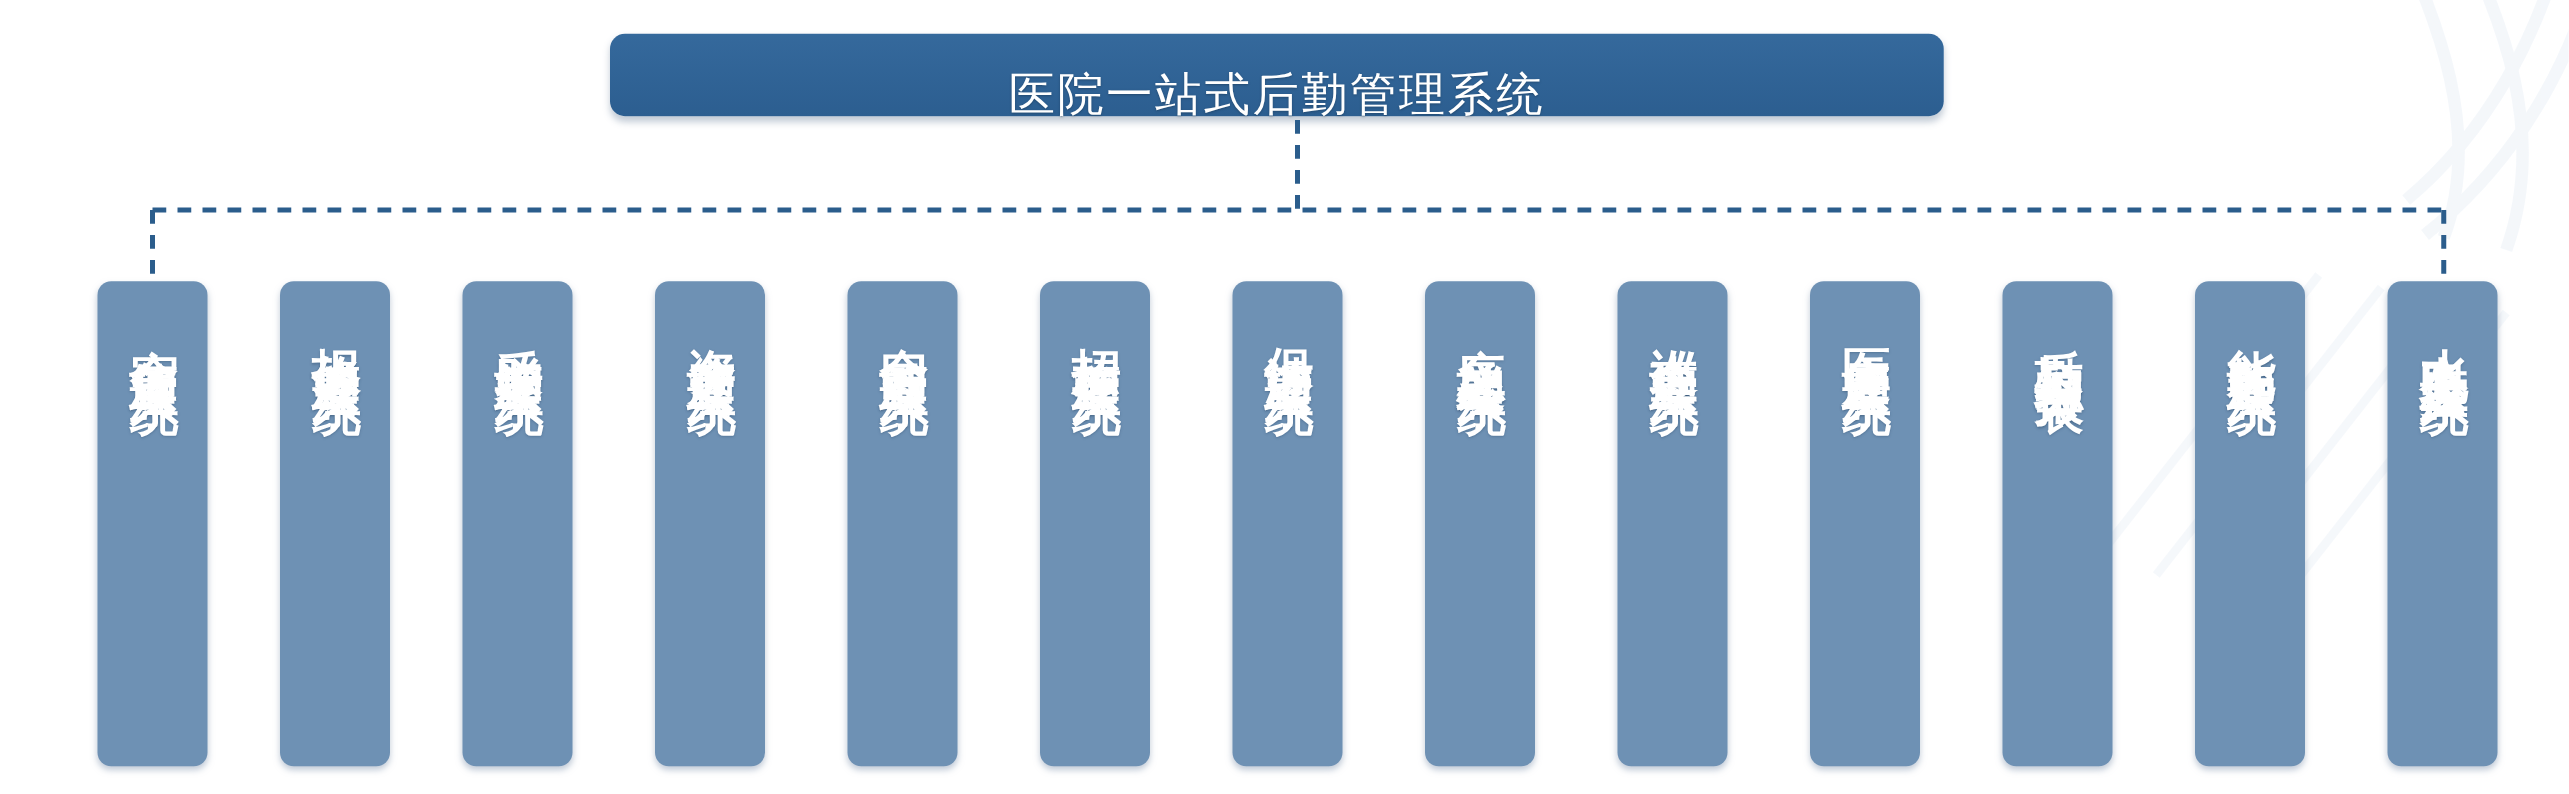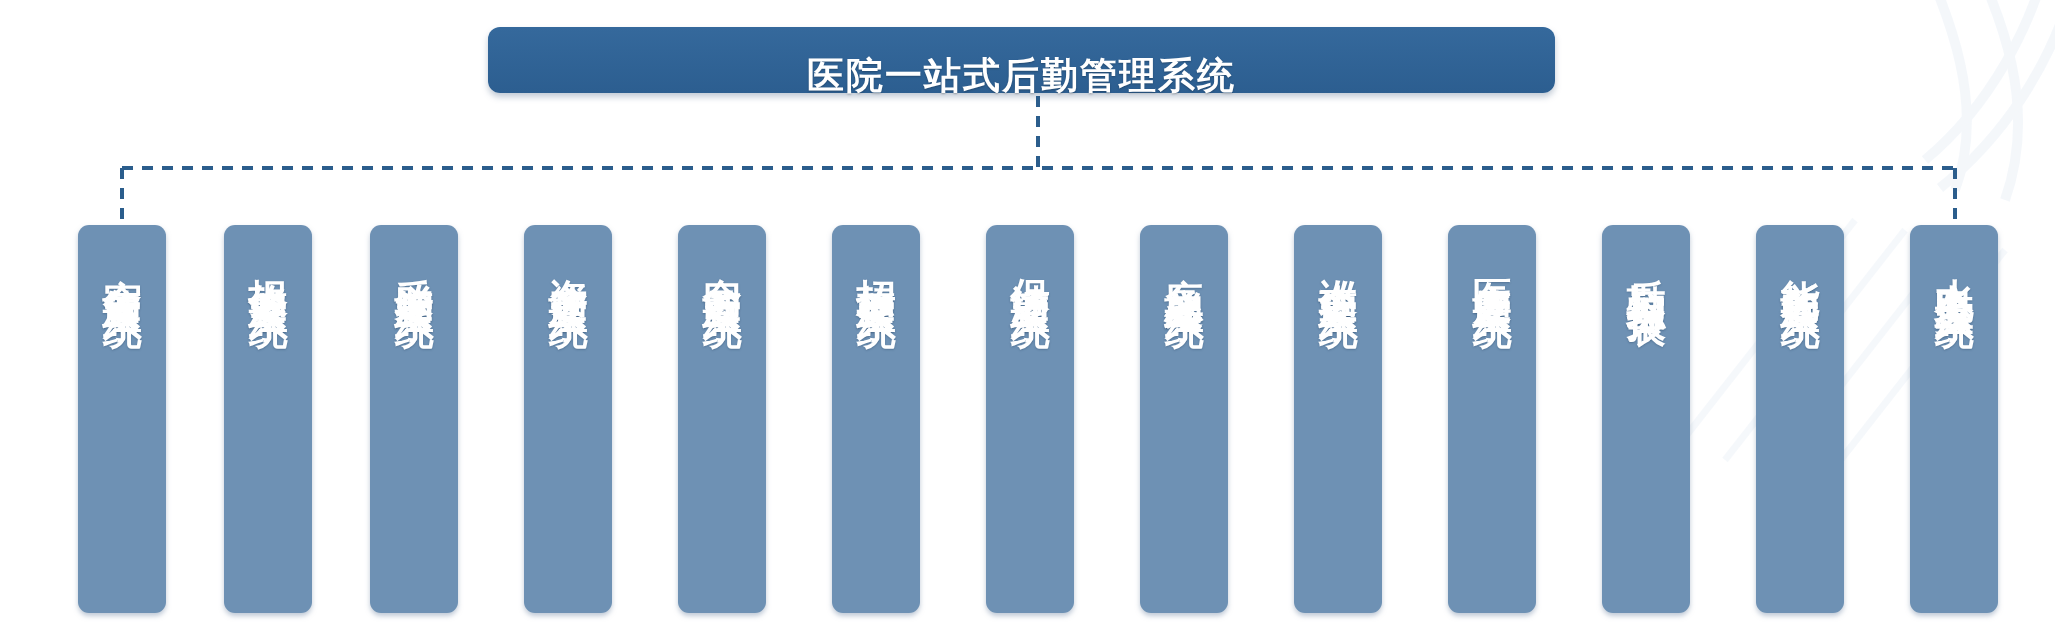--- a/index.html
+++ b/index.html
@@ -39,21 +39,21 @@
     background: linear-gradient(180deg, #336severity 0%, #2E6193 100%);
     background: linear-gradient(180deg, #35699C 0%, #2C5E90 100%);
     box-shadow: 0 4px 6px rgba(120,140,165,0.45);
     display: flex;
     align-items: center;
     justify-content: center;
   }
   .root-title {
     color: #ffffff;
     font-size: 37px;
-    font-weight: bold;
+    font-weight: normal;
     letter-spacing: 2px;
     line-height: 1;
     text-shadow: 0 1px 2px rgba(0,0,0,0.25);
     white-space: nowrap;
     margin-top: 31px;
   }
 
   
   .connectors {
     position: absolute;

